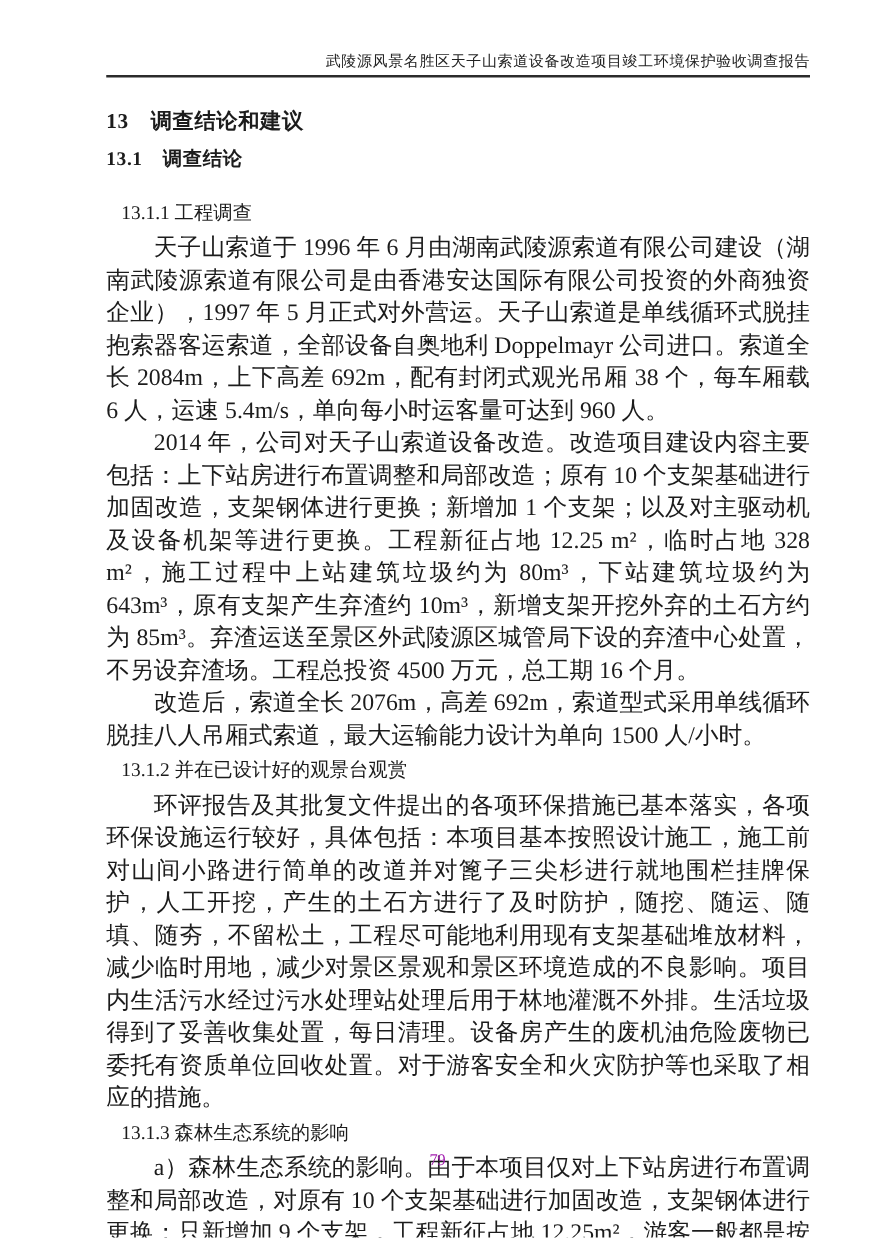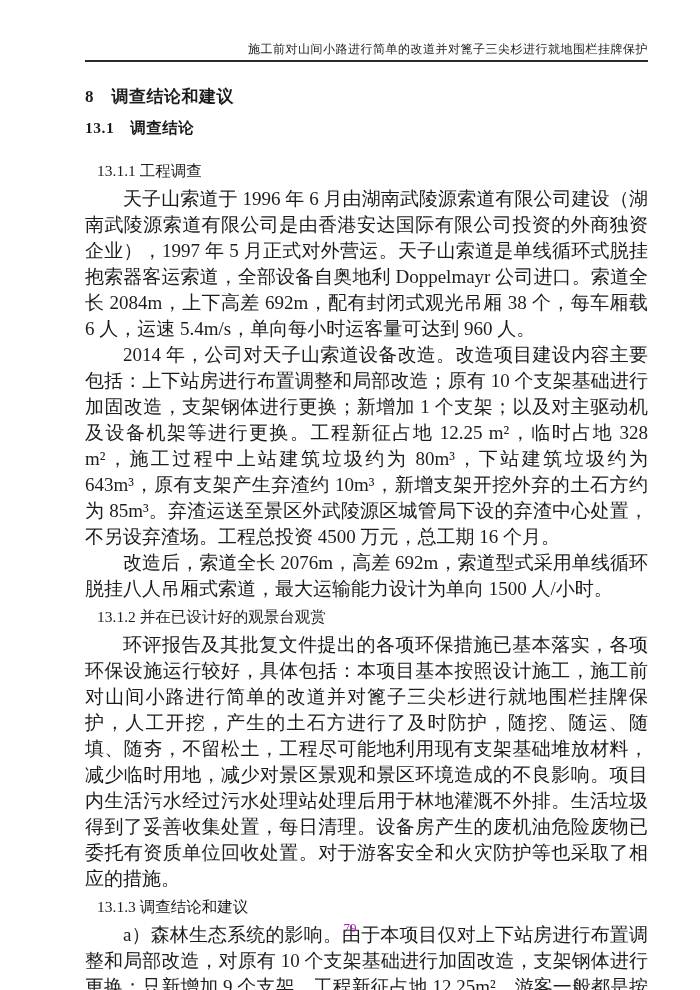--- a/index.html
+++ b/index.html
@@ -69,43 +69,43 @@
     font-size: 13px;
     color: #a21caf;
   }
 </style>
 </head>
 <body>
 
 <div class="page">
 
   <div class="running-header">
-    <span>施工前对山间小路进行简单的改道并对篦子三尖杉进行就地围栏挂牌保护</span>
+    <span>武陵源风景名胜区天子山索道设备改造项目竣工环境保护验收调查报告</span>
   </div>
 
   <div class="header-rule"></div>
 
   <div class="content">
-    <h1>8　调查结论和建议</h1>
+    <h1>13　调查结论和建议</h1>
 
     <h2>13.1　调查结论</h2>
 
     <h3>13.1.1 工程调查</h3>
 
     <p>天子山索道于 1996 年 6 月由湖南武陵源索道有限公司建设（湖南武陵源索道有限公司是由香港安达国际有限公司投资的外商独资企业），1997 年 5 月正式对外营运。天子山索道是单线循环式脱挂抱索器客运索道，全部设备自奥地利 Doppelmayr 公司进口。索道全长 2084m，上下高差 692m，配有封闭式观光吊厢 38 个，每车厢载 6 人，运速 5.4m/s，单向每小时运客量可达到 960 人。</p>
 
     <p>2014 年，公司对天子山索道设备改造。改造项目建设内容主要包括：上下站房进行布置调整和局部改造；原有 10 个支架基础进行加固改造，支架钢体进行更换；新增加 1 个支架；以及对主驱动机及设备机架等进行更换。工程新征占地 12.25 m²，临时占地 328 m²，施工过程中上站建筑垃圾约为 80m³，下站建筑垃圾约为 643m³，原有支架产生弃渣约 10m³，新增支架开挖外弃的土石方约为 85m³。弃渣运送至景区外武陵源区城管局下设的弃渣中心处置，不另设弃渣场。工程总投资 4500 万元，总工期 16 个月。</p>
 
     <p>改造后，索道全长 2076m，高差 692m，索道型式采用单线循环脱挂八人吊厢式索道，最大运输能力设计为单向 1500 人/小时。</p>
 
     <h3>13.1.2 并在已设计好的观景台观赏</h3>
 
     <p>环评报告及其批复文件提出的各项环保措施已基本落实，各项环保设施运行较好，具体包括：本项目基本按照设计施工，施工前对山间小路进行简单的改道并对篦子三尖杉进行就地围栏挂牌保护，人工开挖，产生的土石方进行了及时防护，随挖、随运、随填、随夯，不留松土，工程尽可能地利用现有支架基础堆放材料，减少临时用地，减少对景区景观和景区环境造成的不良影响。项目内生活污水经过污水处理站处理后用于林地灌溉不外排。生活垃圾得到了妥善收集处置，每日清理。设备房产生的废机油危险废物已委托有资质单位回收处置。对于游客安全和火灾防护等也采取了相应的措施。</p>
 
-    <h3>13.1.3 调查结论和建议</h3>
+    <h3>13.1.3 森林生态系统的影响</h3>
 
     <p>a）森林生态系统的影响。由于本项目仅对上下站房进行布置调整和局部改造，对原有 10 个支架基础进行加固改造，支架钢体进行更换；只新增加 9 个支架，工程新征占地 12.25m²，游客一般都是按照景区设计的线路旅游，并在已设计好的观景台观赏</p>
   </div>
 
   <div class="footer">
     <span>79</span>
   </div>
 
 </div>
 

